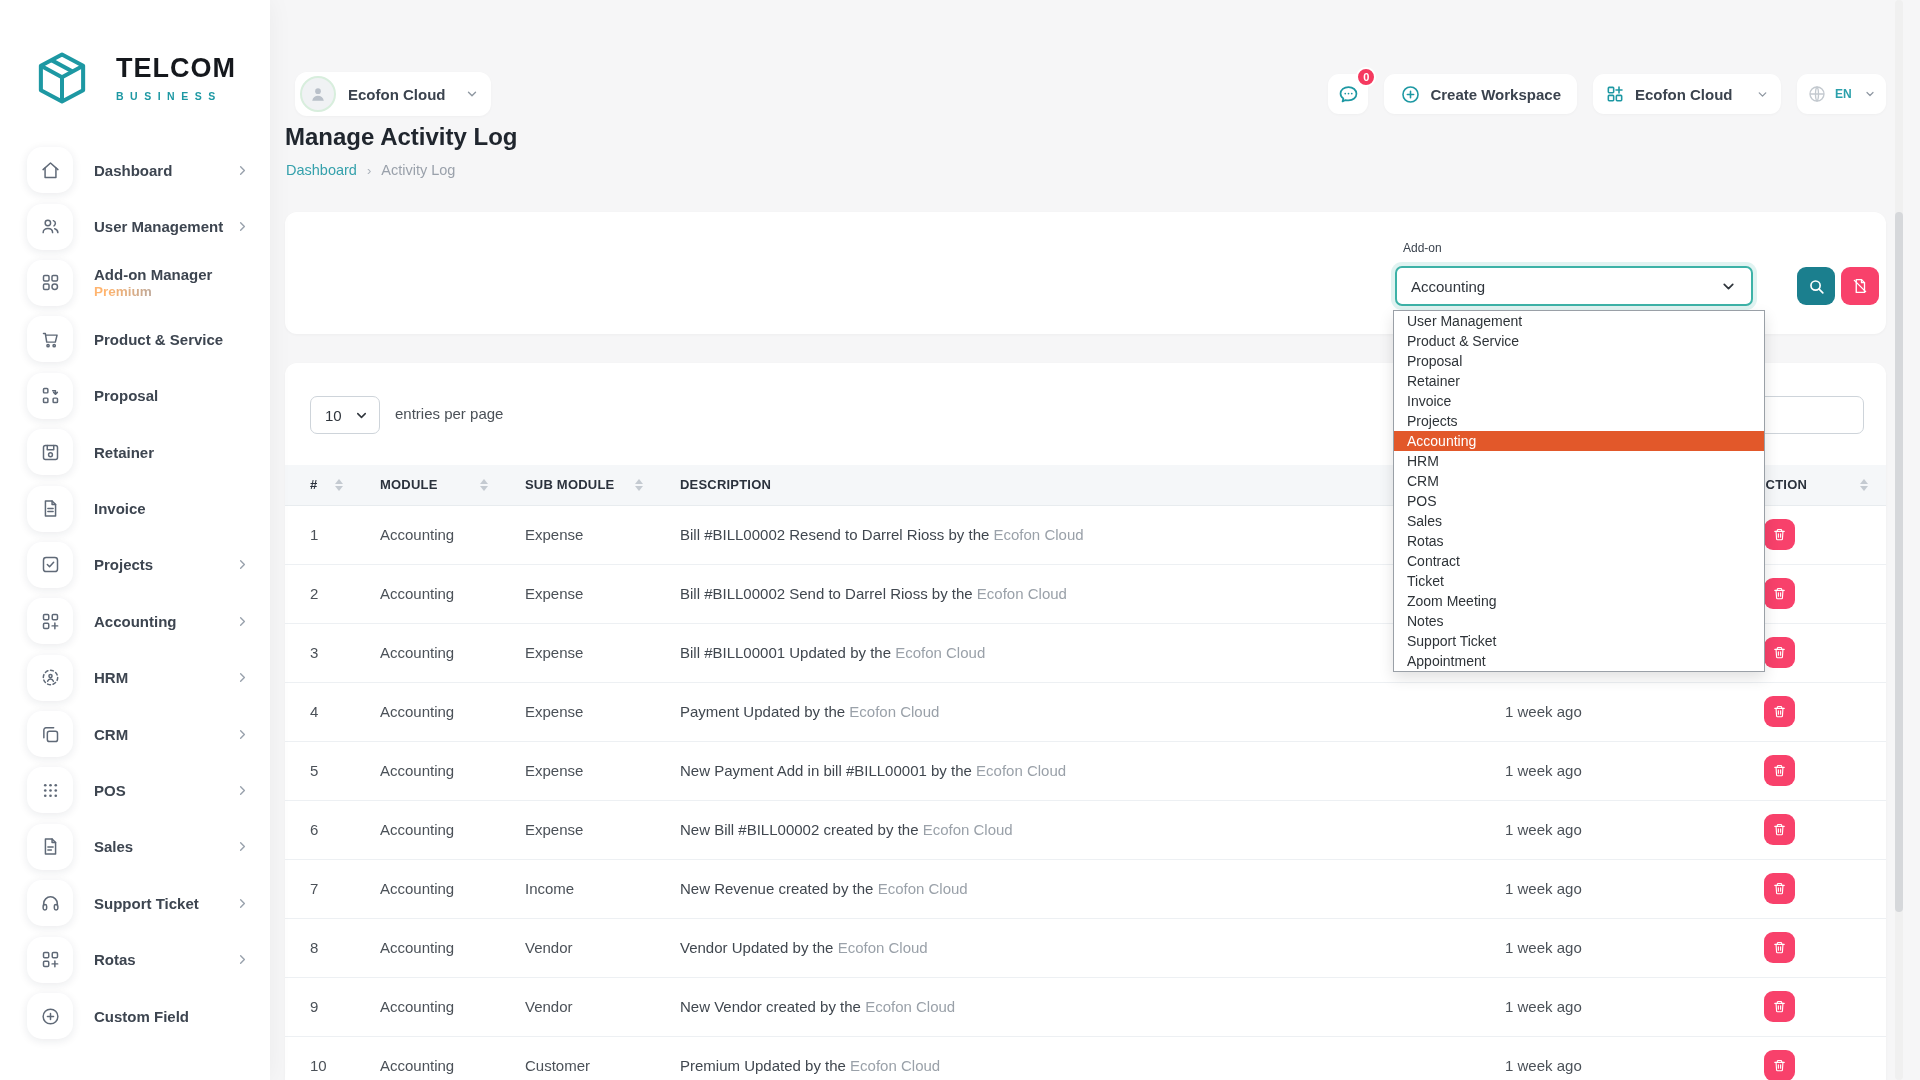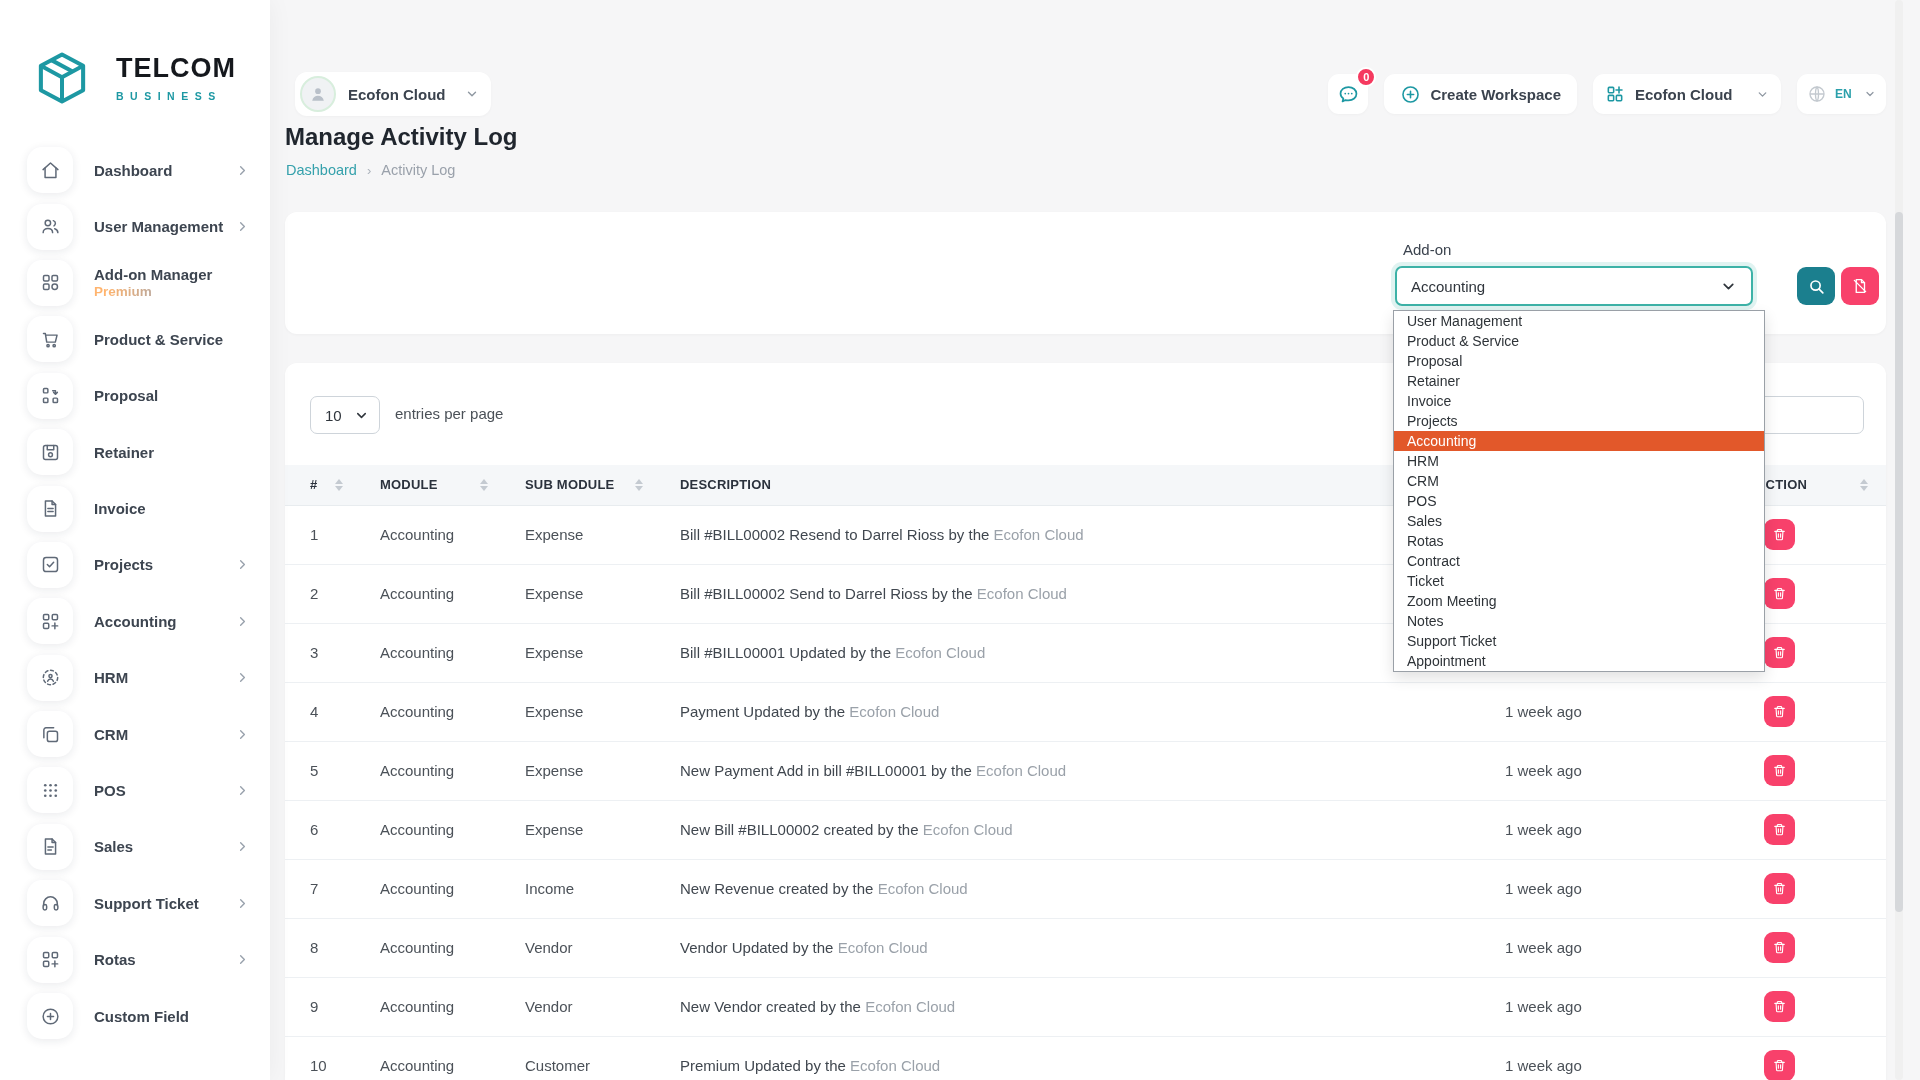--- a/index.html
+++ b/index.html
@@ -42,21 +42,21 @@
 
   
   .page-title { position:absolute; left:285px; top:123px; font-size:24px; font-weight:700; color:#20262e; }
   .breadcrumb { position:absolute; left:286px; top:162px; font-size:14.5px; display:flex; gap:10px; align-items:center; }
   .bc-link { color:#35a1ac; cursor:pointer; }
   .bc-sep { color:#aab1ba; font-size:13px; }
   .bc-cur { color:#9aa1ab; }
 
   
   .filter-card { position:absolute; left:285px; top:212px; width:1601px; height:122px; background:#fff; border-radius:12px; box-shadow:0 1px 3px rgba(0,0,0,.035); }
-  .addon-label { position:absolute; left:1403px; top:241px; font-size:15px; color:#3b434e; }
+  .addon-label { position:absolute; left:1403px; top:241px; font-size:12px; color:#3b434e; }
   .addon-select { position:absolute; left:1395px; top:266px; width:358px; height:40px; background:#fff; border:2px solid #3db2a7; border-radius:7px; box-shadow:0 0 0 4px rgba(61,178,167,.16); display:flex; align-items:center; padding:0 14px; cursor:pointer; z-index:6; }
   .addon-value { flex:1; font-size:15px; color:#2f353c; }
   .addon-select .chevd { color:#2f353c; display:flex; }
   .icon-btn { position:absolute; top:267px; width:38px; height:38px; border-radius:9px; border:none; display:flex; align-items:center; justify-content:center; cursor:pointer; color:#fff; }
   .btn-search { left:1797px; background:#1b7f8e; }
   .btn-reset { left:1841px; background:#f8416b; }
 
   
   .dropdown { position:absolute; left:1393px; top:310px; width:372px; background:#fff; border:1px solid #9aa0a7; box-shadow:0 6px 14px rgba(0,0,0,.12); z-index:40; }
   .dd-option { height:20px; line-height:20px; font-size:14px; color:#2e3338; padding:0 13px; white-space:nowrap; cursor:default; }

